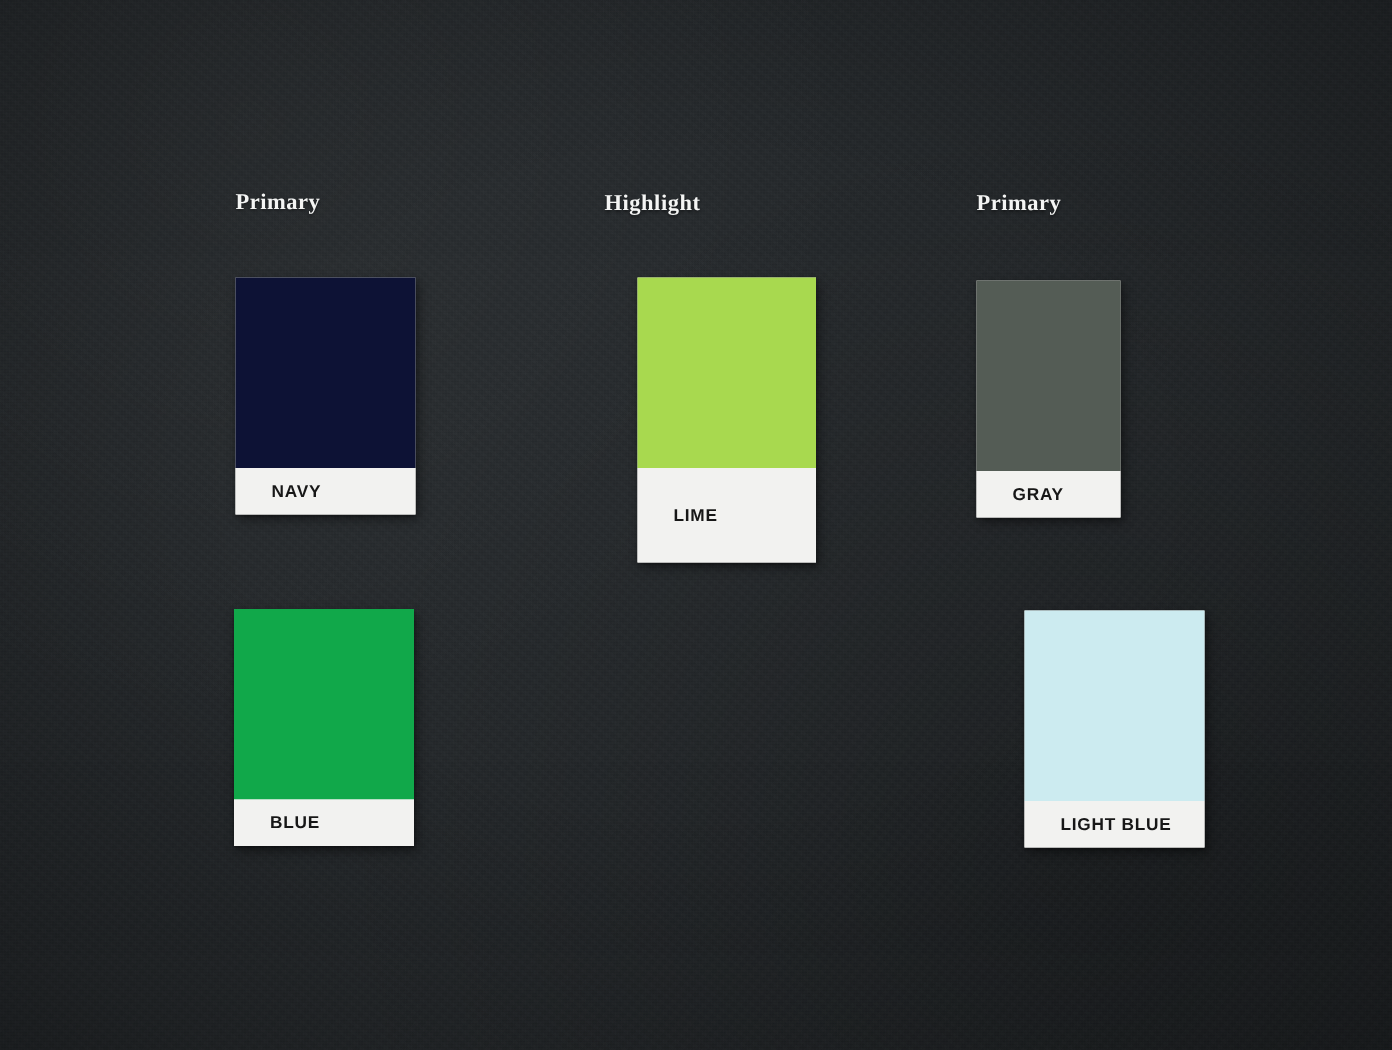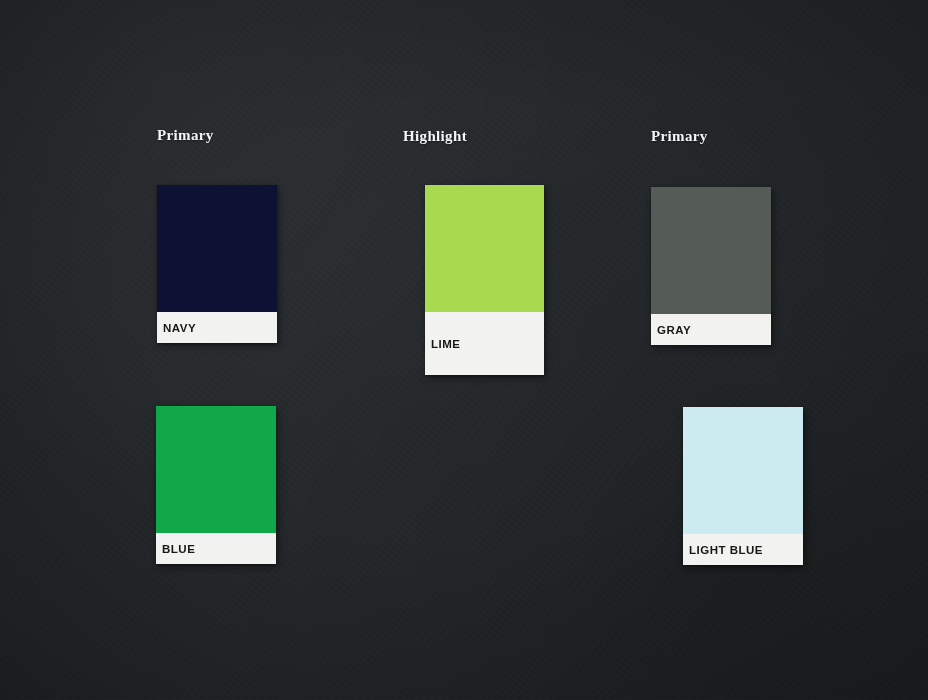--- a/index.html
+++ b/index.html
@@ -79,21 +79,21 @@
   }
   .swatch-color {
     width: 100%;
     flex: 0 0 auto;
   }
   .swatch-label-band {
     flex: 1 1 auto;
     background: #f2f2f0;
     display: flex;
     align-items: center;
-    padding-left: 6px;
+    padding-left: 24px;
     box-sizing: border-box;
   }
   .swatch-label {
     color: #171717;
     font-family: "Liberation Sans", sans-serif;
     font-size: 11.5px;
     font-weight: bold;
     letter-spacing: 0.5px;
     white-space: nowrap;
   }
@@ -119,21 +119,21 @@
         </div>
       </div>
       <div class="col-heading" style="left: 403px; top: 128px;">Highlight</div>
       <div class="swatch-card" style="left: 425px; top: 185px; width: 119px; height: 190px;">
         <div class="swatch-color" style="height: 127px; background-color: rgb(168, 217, 79);"></div>
         <div class="swatch-label-band">
           <span class="swatch-label">LIME</span>
         </div>
       </div>
       <div class="col-heading" style="left: 651px; top: 128px;">Primary</div>
-      <div class="swatch-card" style="left: 651px; top: 187px; width: 120px; height: 158px;">
+      <div class="swatch-card" style="left: 651px; top: 187px; width: 96px; height: 158px;">
         <div class="swatch-color" style="height: 127px; background-color: rgb(84, 92, 85);"></div>
         <div class="swatch-label-band">
           <span class="swatch-label">GRAY</span>
         </div>
       </div>
       <div class="swatch-card" style="left: 651px; top: 407px; width: 120px; height: 158px; margin-left: 32px;">
         <div class="swatch-color" style="height: 127px; background-color: rgb(204, 235, 240);"></div>
         <div class="swatch-label-band">
           <span class="swatch-label">LIGHT BLUE</span>
         </div>

